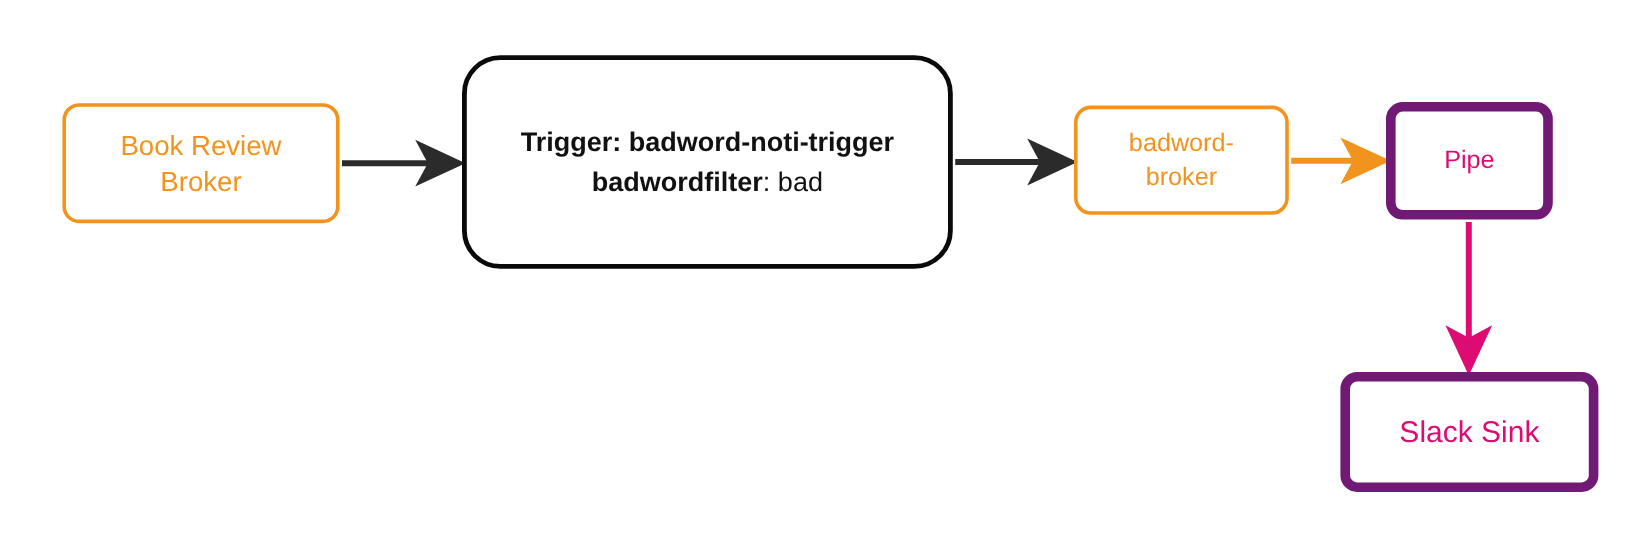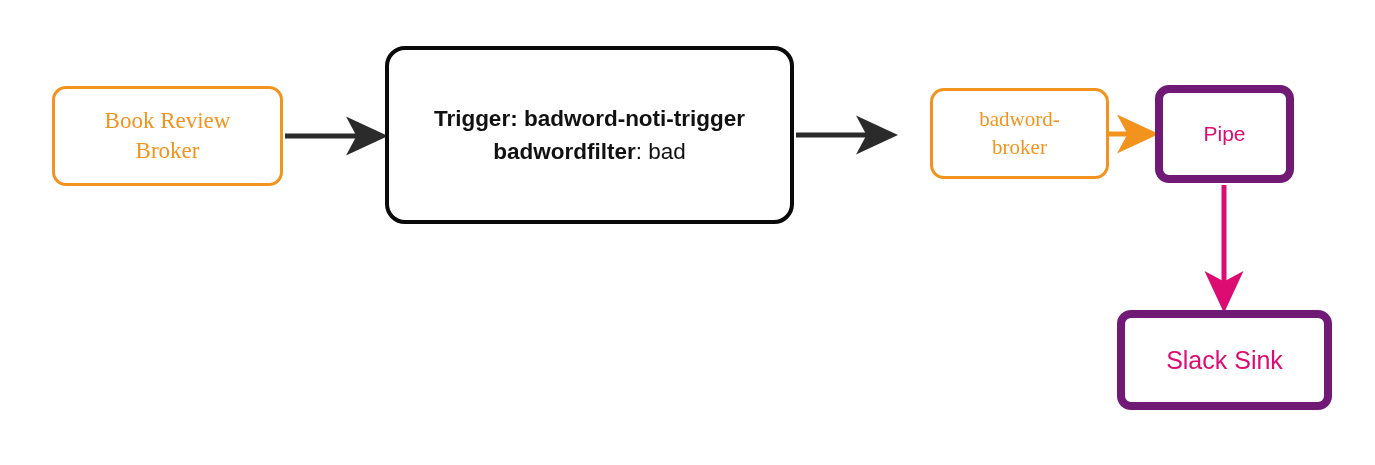--- a/index.html
+++ b/index.html
@@ -33,49 +33,47 @@
     display: flex;
     align-items: center;
     justify-content: center;
     text-align: center;
     line-height: 1.32;
   }
   .node-orange {
     border: 3px solid #F2931D;
     color: #F2931D;
     border-radius: 14px;
-    font-family: Liberation Serif, serif;
   }
   .node-pink {
     border: 8px solid #701a75;
     color: #DD0C73;
     border-radius: 14px;
   }
   .node-black {
     border: 4px solid #0a0a0a;
     color: #111111;
-    border-radius: 20px;
+    border-radius: 32px;
   }
   .node-label {
     display: block;
     padding: 0 6px;
   }
   
   #node-book-review-broker {
     left: 52px;  top: 86px;  width: 231px; height: 100px;
     font-size: 23px;
   }
   #node-trigger {
     left: 385px; top: 46px;  width: 409px; height: 178px;
     font-size: 22.5px;
   }
   #node-badword-broker {
     left: 895px; top: 88px;  width: 179px; height: 91px;
     font-size: 21px;
-    margin-left: 35px;
   }
   #node-pipe {
     left: 1155px; top: 85px;  width: 139px; height: 98px;
     font-size: 21px;
   }
   #node-slack-sink {
     left: 1117px; top: 310px; width: 215px; height: 100px;
     font-size: 25px;
   }
   .trigger-lines {

